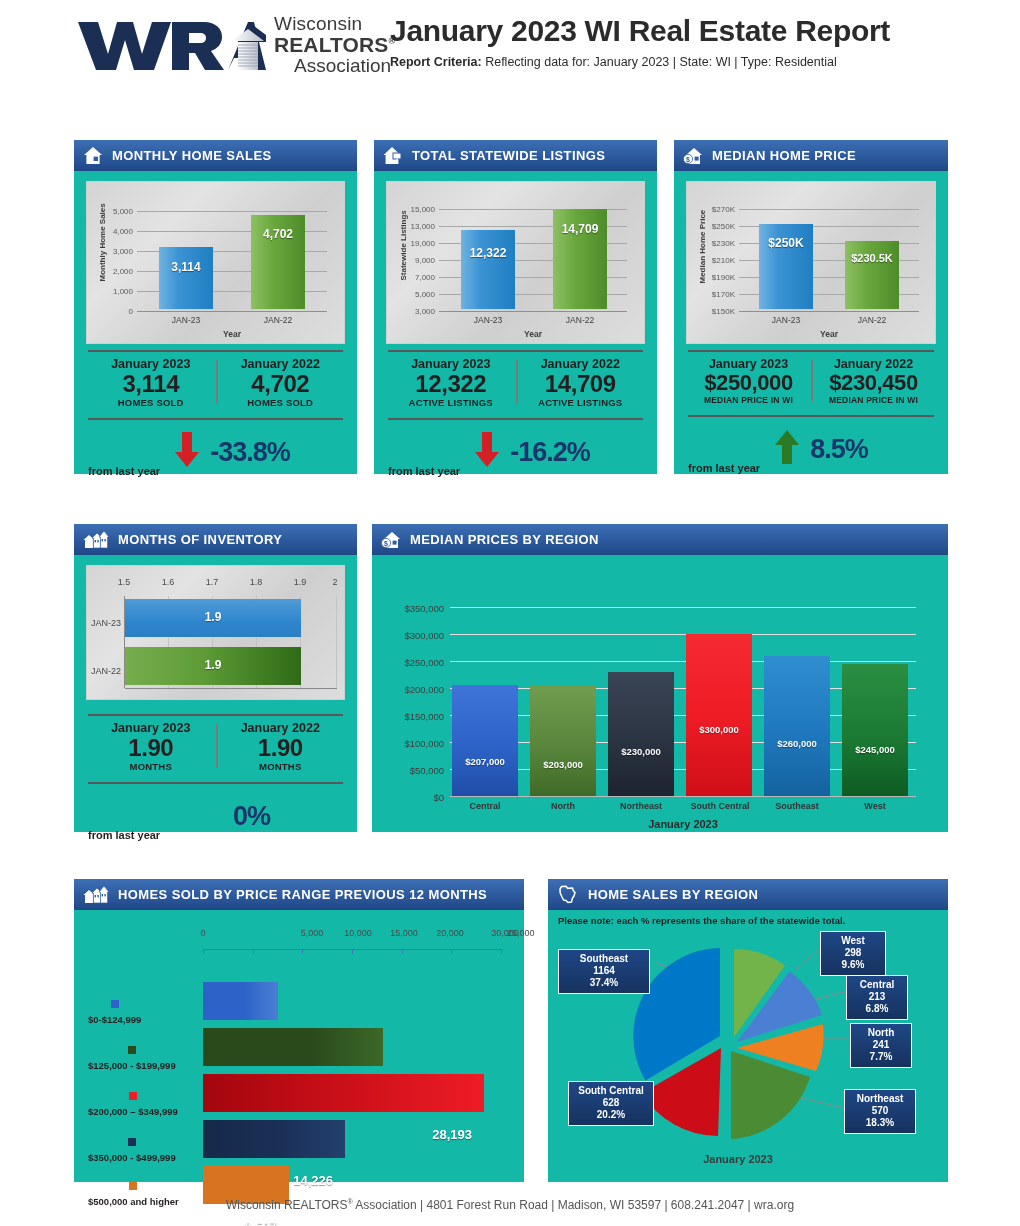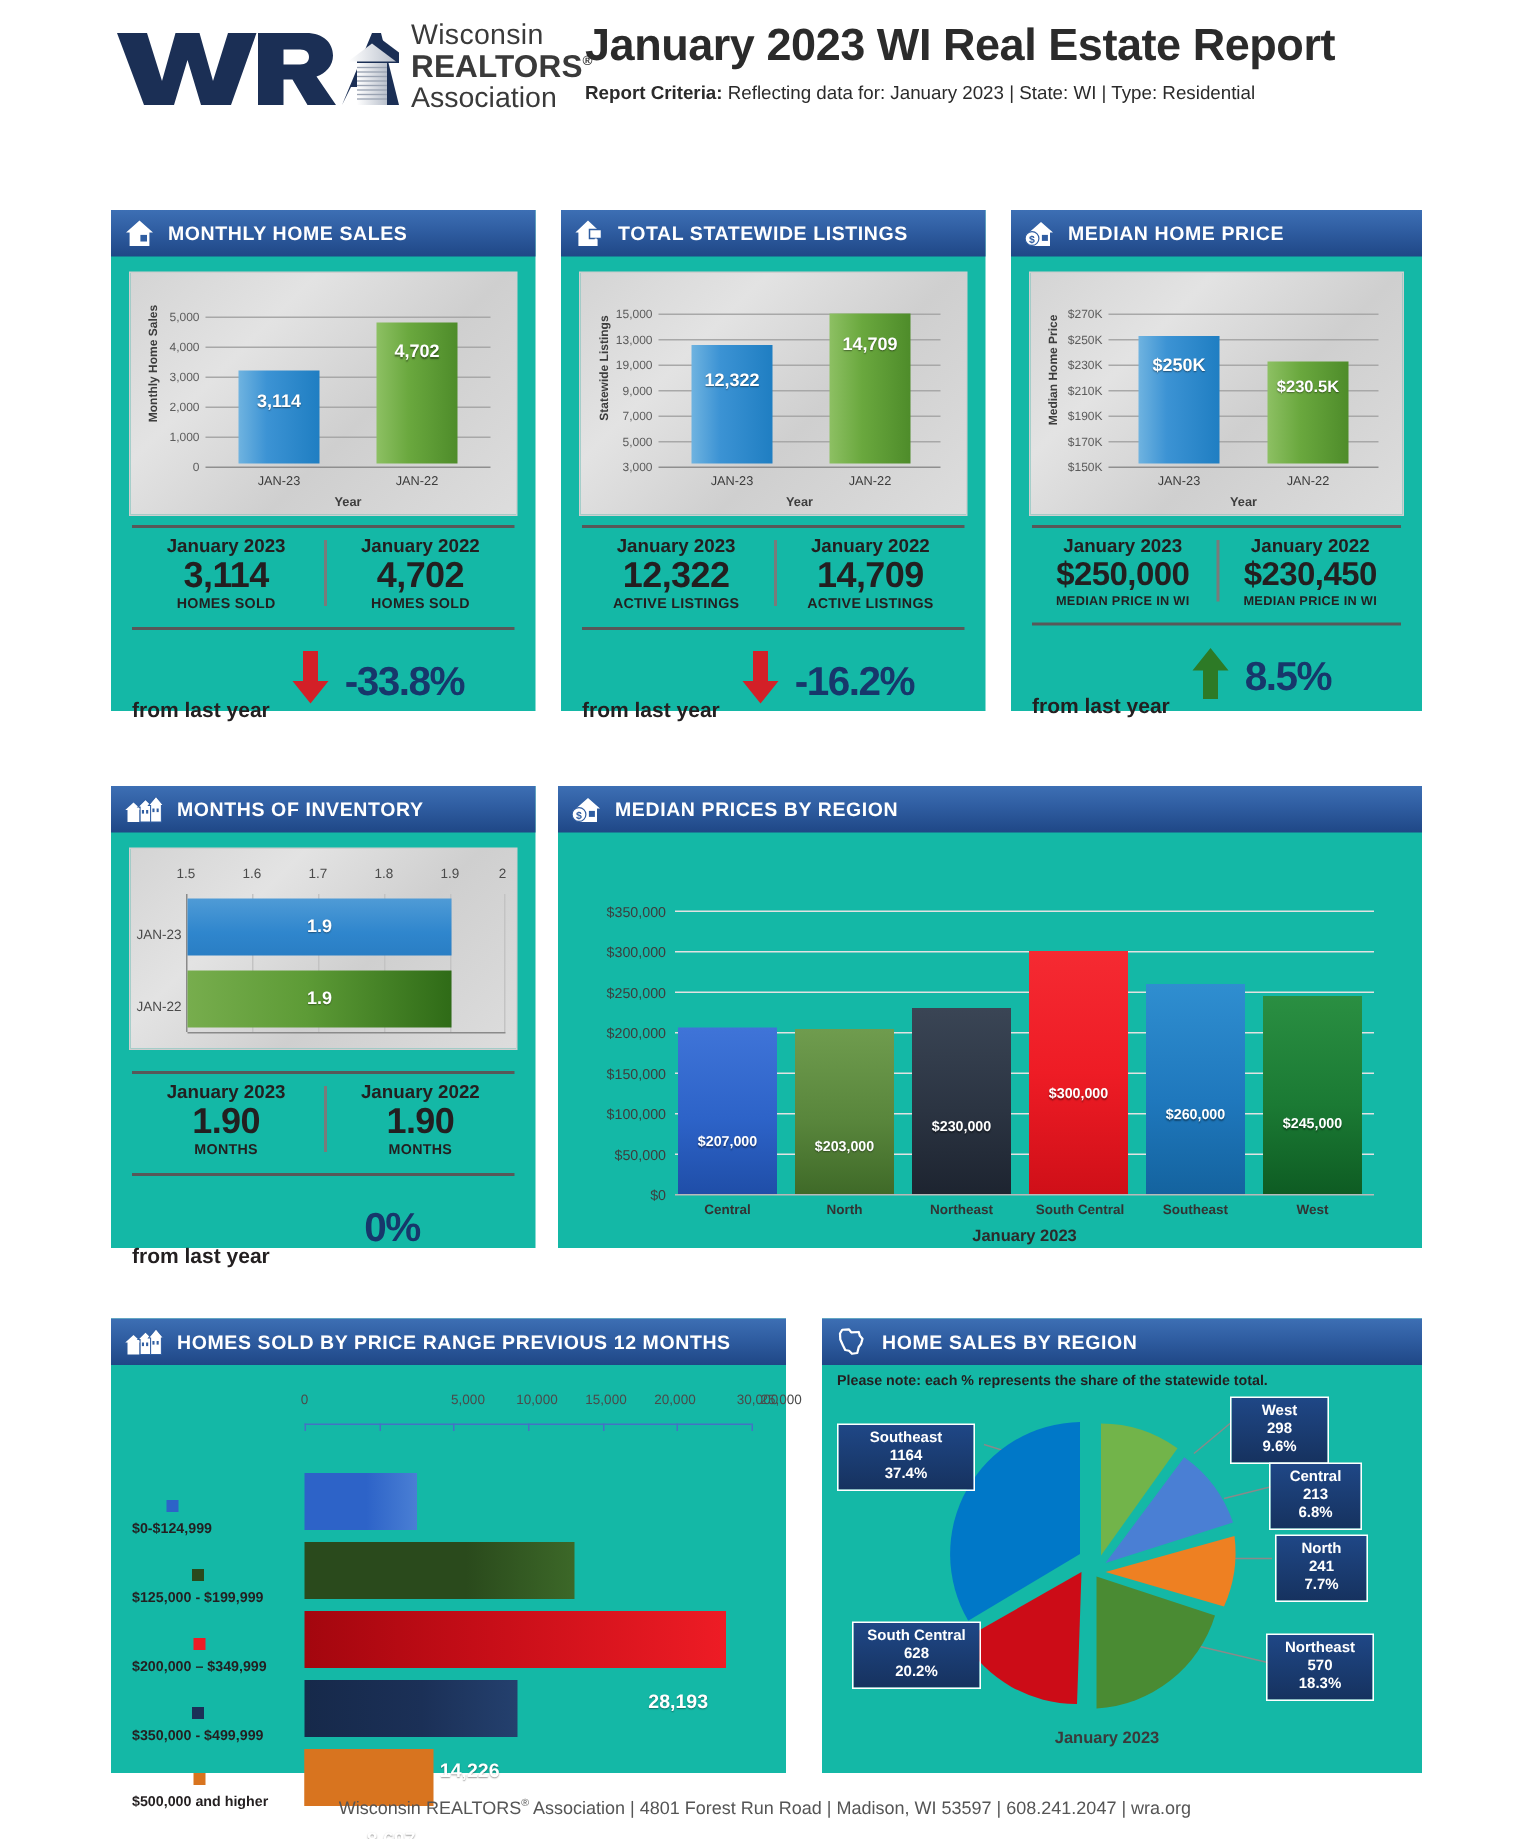--- a/index.html
+++ b/index.html
@@ -13,21 +13,21 @@
   }
 
   
   .page-header { position: absolute; left: 0; top: 0; width: 1020px; height: 92px; }
   .logo-wrap { position: absolute; left: 76px; top: 14px; display: flex; align-items: center; gap: 8px; }
   .logo-mark { width: 190px; height: 58px; }
   .logo-words { line-height: 1.05; color: #3a3a3a; }
   .logo-words .l1 { font-size: 19px; font-weight: 400; letter-spacing: .2px; }
   .logo-words .l2 { font-size: 21px; font-weight: 700; letter-spacing: .1px; }
   .logo-words .l2 sup { font-size: 9px; vertical-align: super; }
-  .logo-words .l3 { font-size: 19px; font-weight: 400; }
+  .logo-words .l3 { font-size: 19px; font-weight: 400; margin-left: 20px; }
 
   .title-block { position: absolute; left: 390px; top: 14px; width: 560px; }
   .report-title {
     font-size: 30px; font-weight: 700; color: #2b2b2b;
     letter-spacing: -0.3px; white-space: nowrap;
   }
   .report-criteria { font-size: 12.5px; color: #2b2b2b; margin-top: 7px; white-space: nowrap; }
   .report-criteria b { font-weight: 700; }
 
   
@@ -71,21 +71,21 @@
   
   .stat-rule { height: 2px; background: #585858; margin: 6px 2px 0 2px; }
   .stat-row { display: flex; position: relative; padding: 5px 0 4px 0; }
   .stat-col { flex: 1; text-align: center; }
   .stat-col .sc-top { font-size: 12.5px; font-weight: 700; color: #231f20; }
   .stat-col .sc-big { font-size: 24px; font-weight: 700; color: #231f20; letter-spacing: -0.4px; line-height: 1.08; }
   .stat-col .sc-sub { font-size: 9.5px; font-weight: 700; color: #231f20; letter-spacing: .2px; }
   .stat-div { position: absolute; left: 50%; top: 8px; bottom: 8px; width: 2px; background: #7a7a7a; }
 
   .delta-row { display: flex; align-items: center; padding: 8px 2px 6px 2px; }
-  .delta-label { font-size: 14px; font-weight: 700; color: #231f20; flex: 0 0 auto; margin-top: 37px; }
+  .delta-label { font-size: 11px; font-weight: 700; color: #231f20; flex: 0 0 auto; margin-top: 37px; }
   .delta-arrow { flex: 0 0 auto; margin: 0 10px 0 14px; }
   .delta-value { font-size: 27px; font-weight: 700; color: #17376b; letter-spacing: -1px; }
   .delta-center { flex: 1; text-align: center; }
 
   
   .mpr-plot { position: absolute; }
   .mpr-grid { position: absolute; height: 1px; background: #e2e2e2; }
   .mpr-bar { position: absolute; bottom: 0; }
   .mpr-bar .v {
     position: absolute; left: 0; right: 0; color: #fff; font-size: 9.5px;

